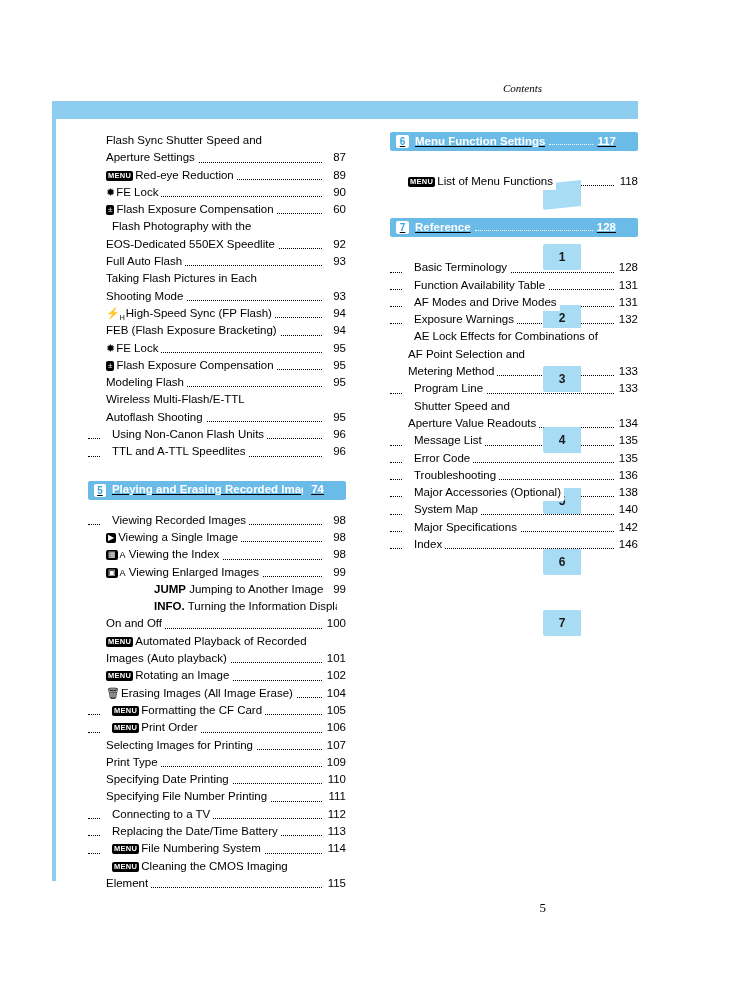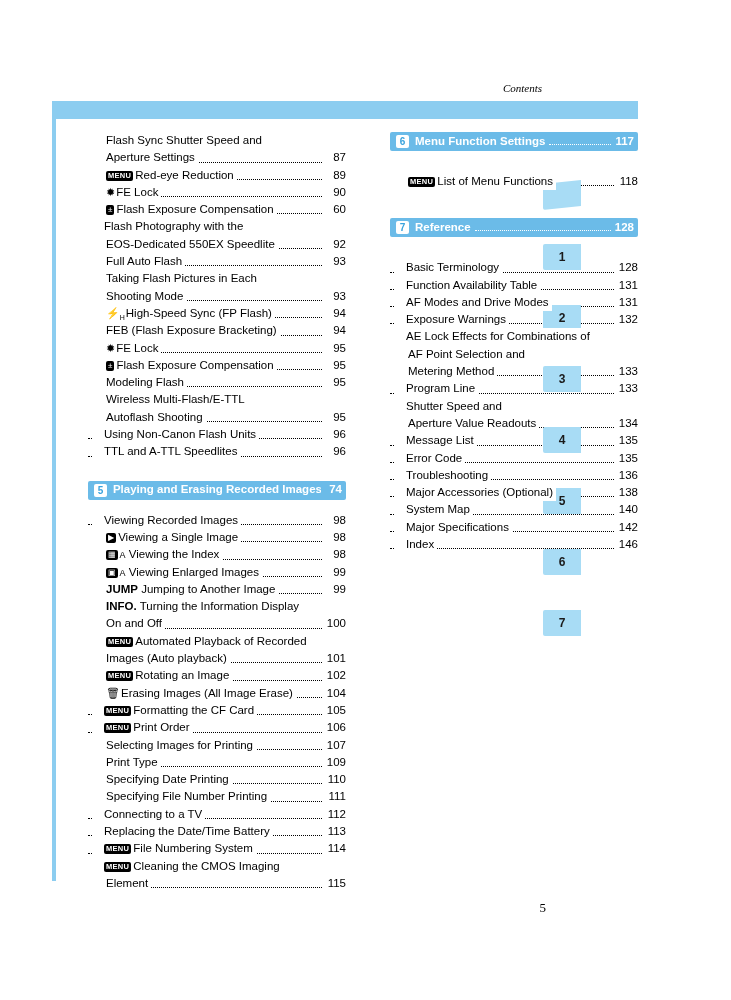--- a/index.html
+++ b/index.html
@@ -49,20 +49,21 @@
     height: 780px;
     background: #8ccdf0;
   }
 
   
   .col {
     position: absolute;
     top: 132px;
     font-size: 11.5px;
     line-height: 17.3px;
+    text-decoration: underline;
   }
   .col-left { left: 88px; width: 258px; }
   .col-right { left: 390px; width: 248px; }
 
   .entry {
     position: relative;
     white-space: nowrap;
     height: 17.3px;
   }
   .entry .pg {
@@ -82,21 +83,21 @@
   }
   .entry .txt-wrap {
     position: relative;
     z-index: 1;
     background: #fff;
     padding-right: 3px;
     display: inline-block;
     max-width: 228px;
     overflow: hidden;
   }
-  .indent1 .txt-wrap { margin-left: 4px; padding-left: 12px; }
+  .indent1 .txt-wrap { margin-left: 12px; padding-left: 12px; }
   .indent2 { padding-left: 18px; }
   .indent2 .dots { left: 18px; }
 
   
   .menu-badge {
     display: inline-block;
     background: #000;
     color: #fff;
     font-size: 7.5px;
     font-weight: bold;
@@ -115,21 +116,21 @@
     padding: 0 2px;
     border-radius: 2px;
     vertical-align: 1px;
     margin-right: 2px;
     line-height: 10px;
   }
   .glyph {
     font-size: 11px;
     margin-right: 1px;
   }
-  .bold { font-weight: bold; }
+  .bold { font-weight: bold; margin-left: 48px; }
 
   
   .chapter-bar {
     position: relative;
     height: 19px;
     margin: 10px 0 12px 0;
     background: #6bbbe8;
     border-radius: 2px;
     color: #fff;
     font-weight: bold;
@@ -152,21 +153,21 @@
     font-weight: bold;
     margin-right: 6px;
   }
   .chapter-bar .c-title { flex: 0 1 auto; white-space: nowrap; overflow: hidden; }
   .chapter-bar .c-dots {
     flex: 1 1 auto;
     border-bottom: 1px dotted #fff;
     margin: 0 4px 4px 4px;
     height: 10px;
   }
-  .chapter-bar .c-pg { padding-right: 4px; }
+  .chapter-bar .c-pg { padding-right: 22px; }
 
   
   .tab {
     position: absolute;
     right: 38px;
     width: 38px;
     height: 26px;
     background: #a8dcf5;
     color: #1a1a1a;
     font-size: 12px;

